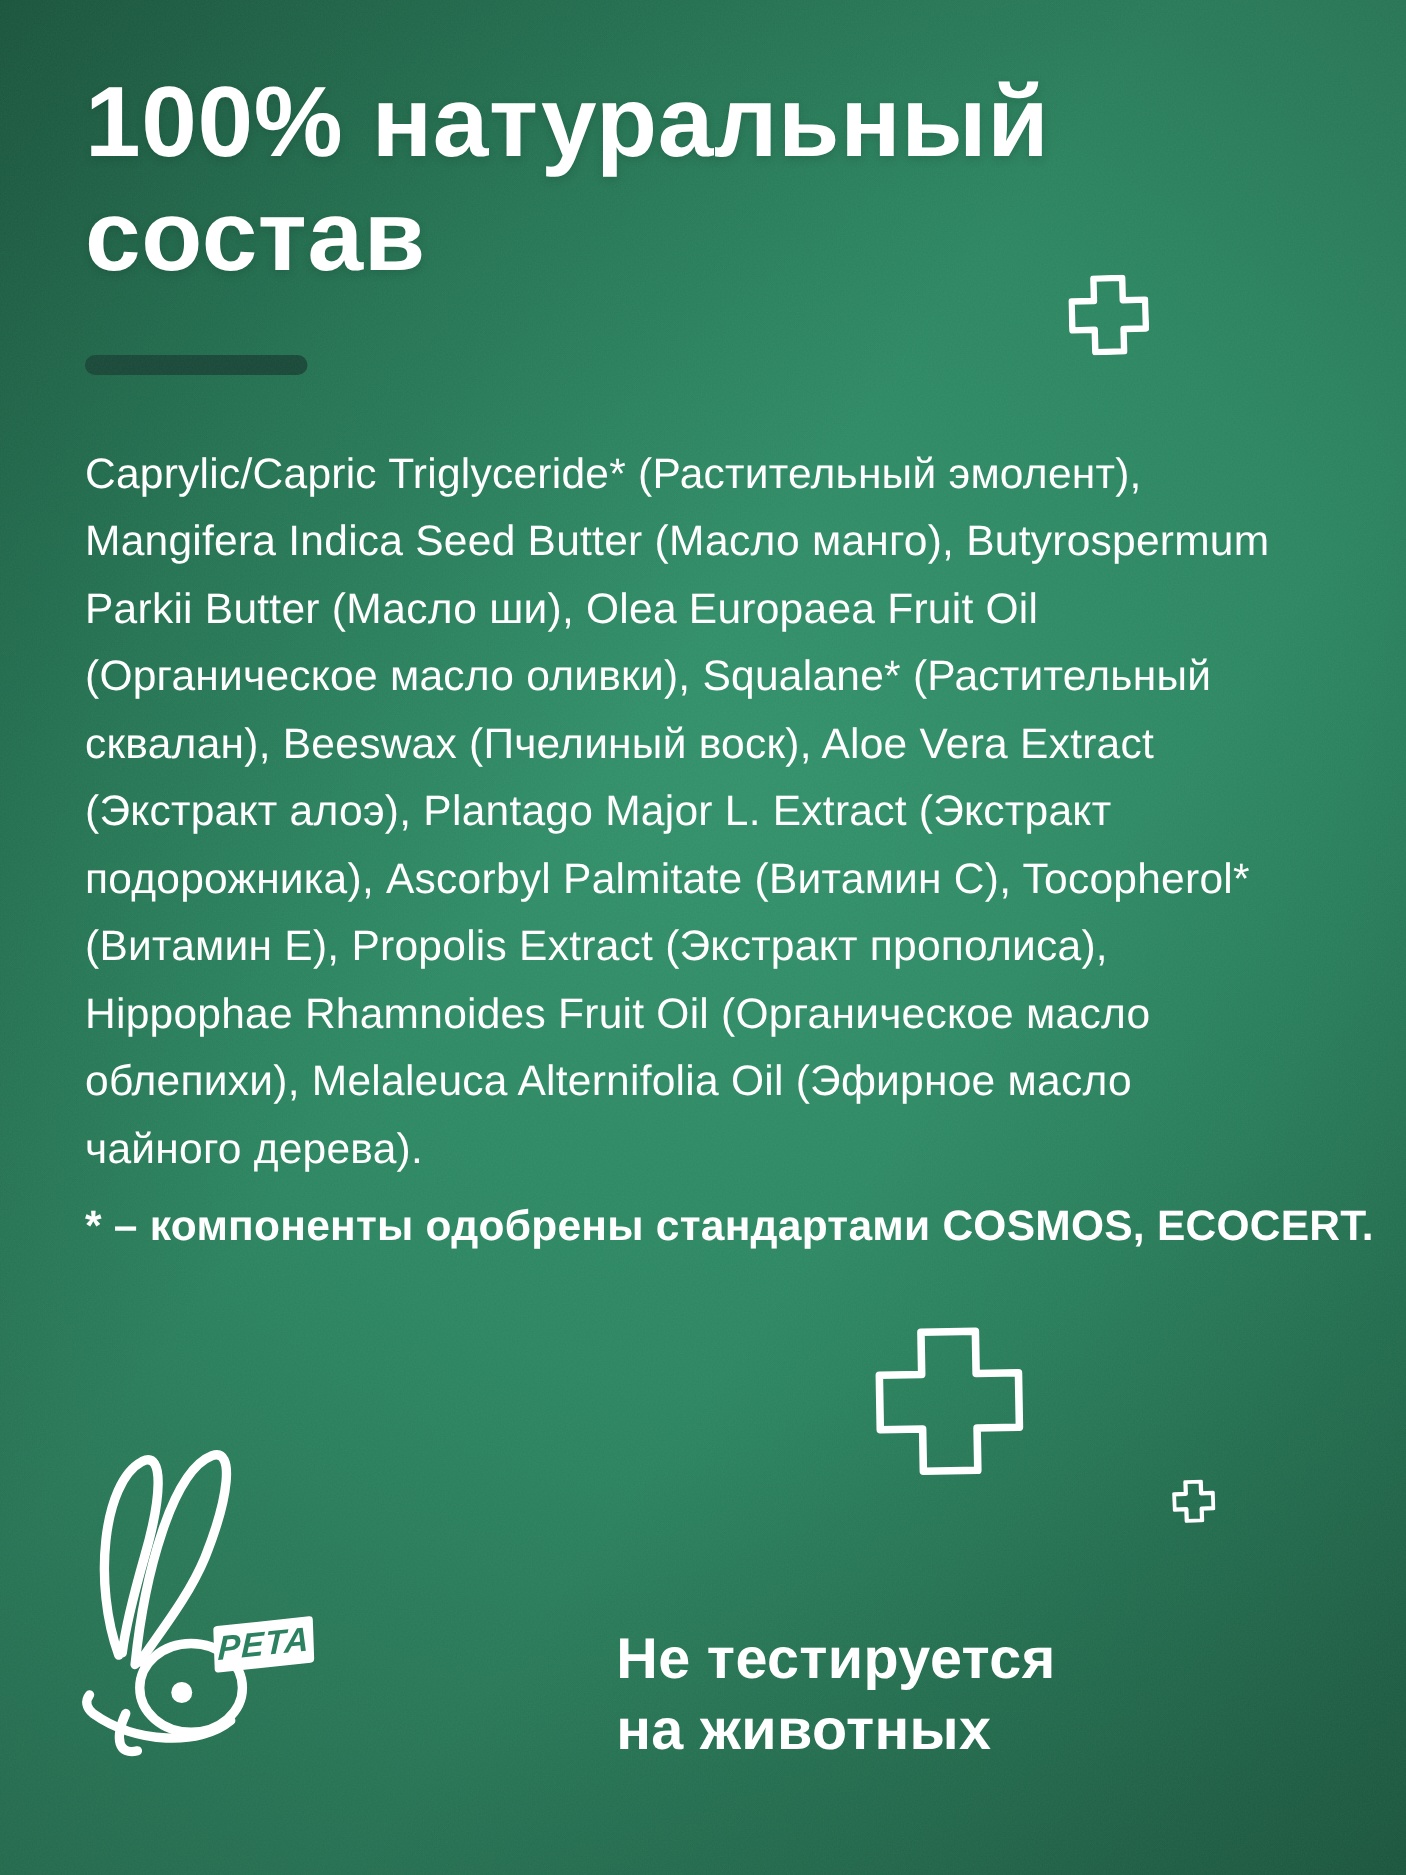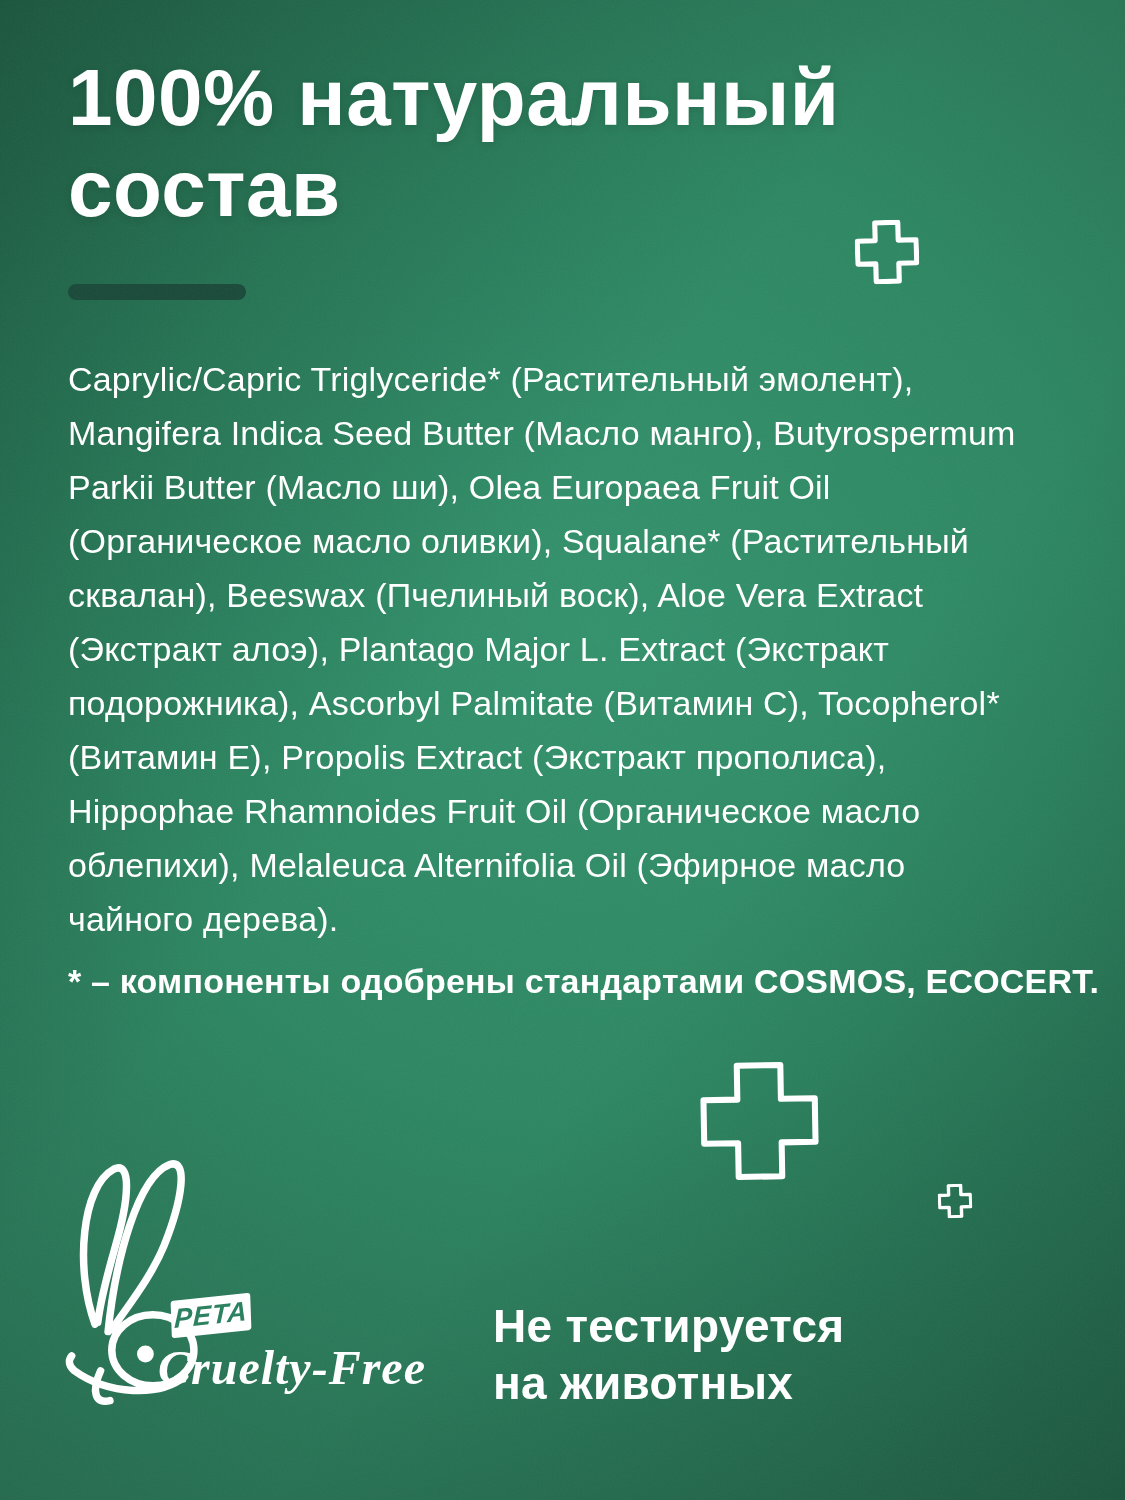--- a/index.html
+++ b/index.html
@@ -132,21 +132,20 @@
       <path d="M126,234 C100,256 44,254 8,228 C2,223 1,217 5,212"></path>
       <path d="M36,228 C26,250 30,264 46,260"></path>
       <circle cx="84" cy="210" r="9" fill="#ffffff" stroke="none"></circle>
     </svg>
   </div>
 
   <div class="peta-badge">
     <span>PETA</span>
   </div>
 
-  <div class="cruelty-free">Cruelty-Free</div>
 
   <div class="claim">
     <div>Не тестируется</div>
     <div>на животных</div>
   </div>
 
   <svg class="grain">
     <filter id="grainF">
       <feTurbulence type="fractalNoise" baseFrequency="0.8" numOctaves="2" stitchTiles="stitch"></feTurbulence>
       <feColorMatrix type="matrix" values="0 0 0 0 1  0 0 0 0 1  0 0 0 0 1  0 0 0 0.05 0"></feColorMatrix>

